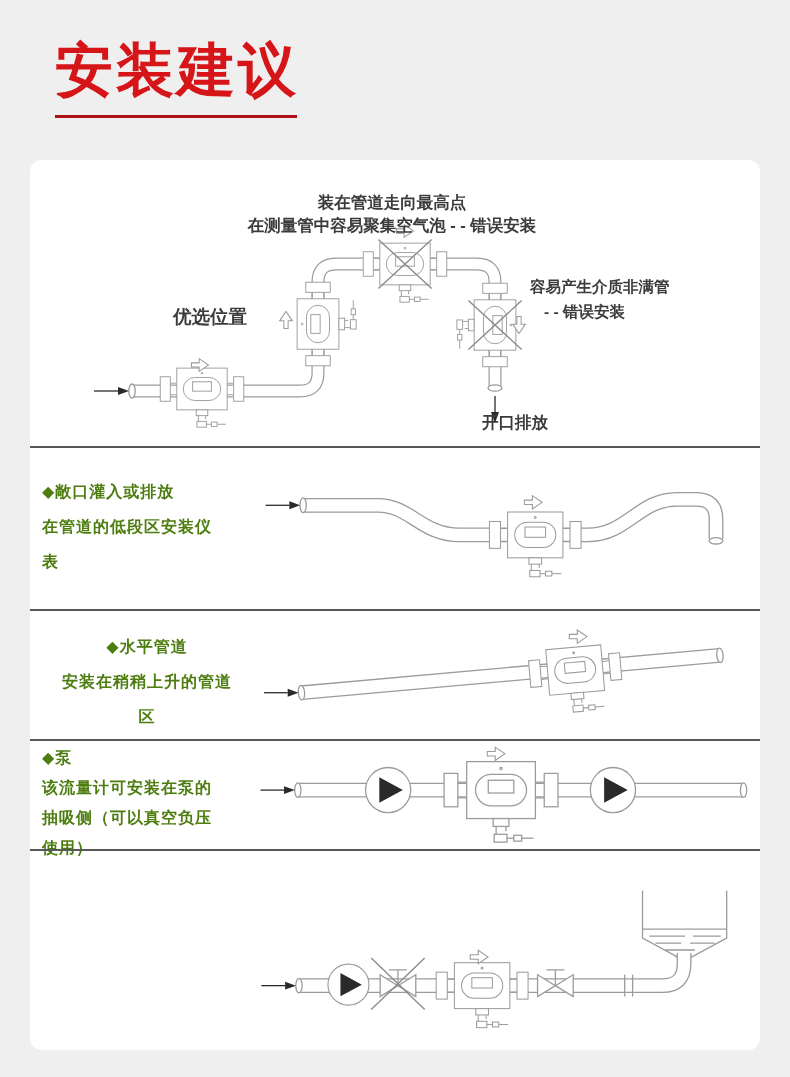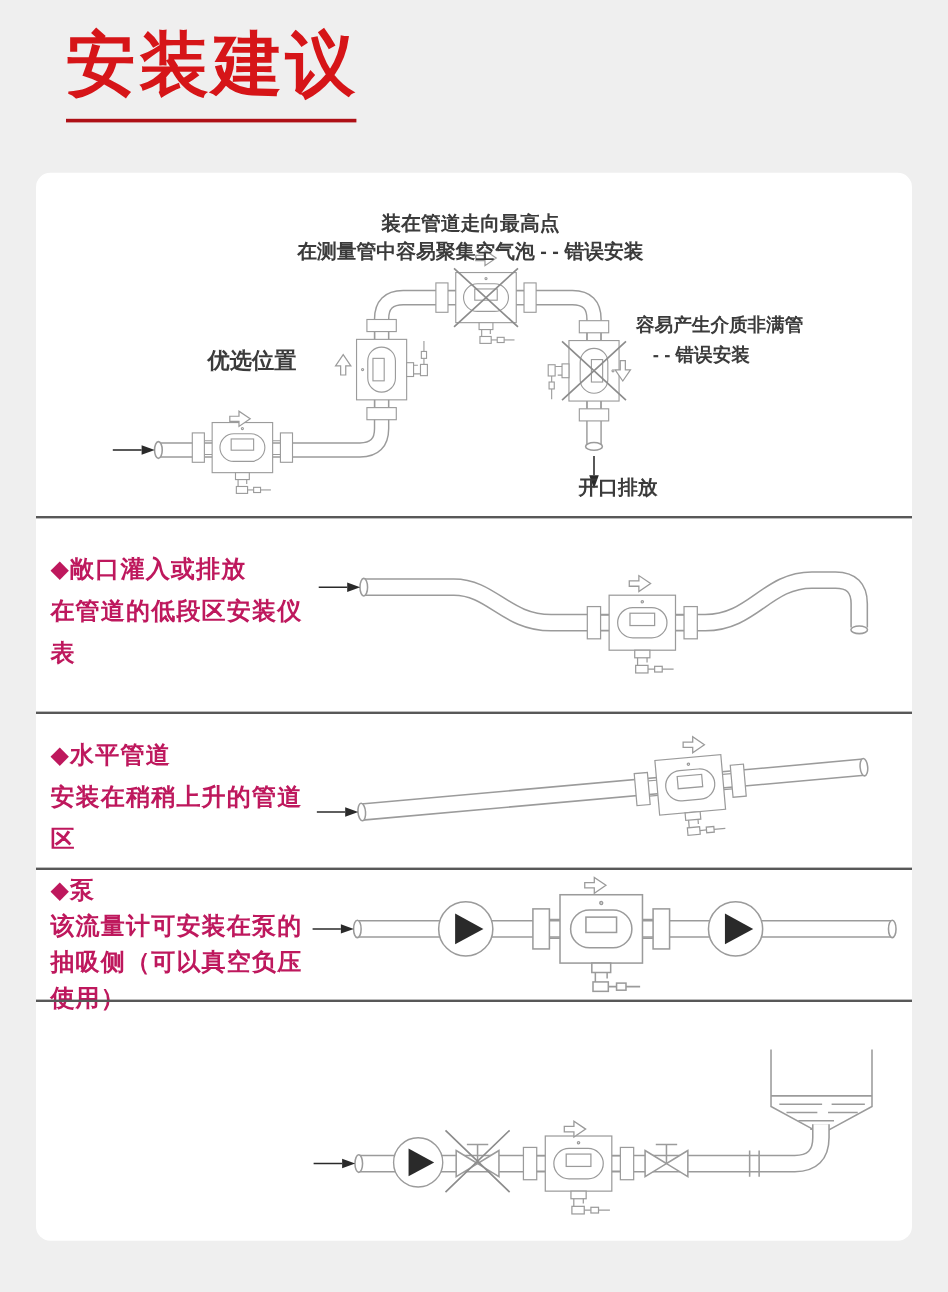--- a/index.html
+++ b/index.html
@@ -2,42 +2,42 @@
 <html><head>
 <meta charset="utf-8">
 <style>
   html,body{margin:0;padding:0;}
   body{
     width:790px;height:1077px;
     background:#efefef;
     font-family:"Liberation Sans","DejaVu Sans",sans-serif;
     position:relative;overflow:hidden;
   }
-  .title-wrap{padding:22px 0 0 55px;}
+  .title-wrap{padding:38px 0 0 55px;}
   .title{
     font-size:58px;font-weight:bold;color:#d61518;
     letter-spacing:3px;line-height:1.1;
   }
   .title-underline{width:242px;height:3px;background:#ae1016;margin-top:13px;}
   .panel{
     margin:42px 30px 0 30px;
     width:730px;height:890px;
     background:#ffffff;border-radius:12px;
     overflow:hidden;
   }
   .section{position:relative;box-sizing:border-box;width:730px;font-weight:bold;}
   .s1{height:286px;}
   .s2{height:163px;border-top:2px solid #585858;}
-  .s3{height:130px;border-top:2px solid #585858;}
+  .s3{height:130px;border-top:2px solid #585858;text-align:center;}
   .s4{height:110px;border-top:2px solid #585858;}
   .s5{height:201px;border-top:2px solid #585858;}
   .section svg{display:block;width:730px;}
   .section-text{
     position:absolute;left:12px;width:210px;
-    font-size:20px;line-height:35px;color:#be185d;
+    font-size:16px;line-height:35px;color:#4d7c0f;
     white-space:pre-line;letter-spacing:1px;
   }
   .s2 .section-text{top:26px;}
   .s3 .section-text{top:18px;}
   .s4 .section-text{top:2px;line-height:30px;}
   .s5 .section-text{top:51px;}
   svg text{fill:#3b3b3b;}
   .po{fill:none;stroke:#9b9b9b;stroke-width:15;stroke-linejoin:round;}
   .pi{fill:none;stroke:#ffffff;stroke-width:12.4;stroke-linejoin:round;}
   .po2{fill:none;stroke:#9b9b9b;stroke-width:13;stroke-linejoin:round;}

